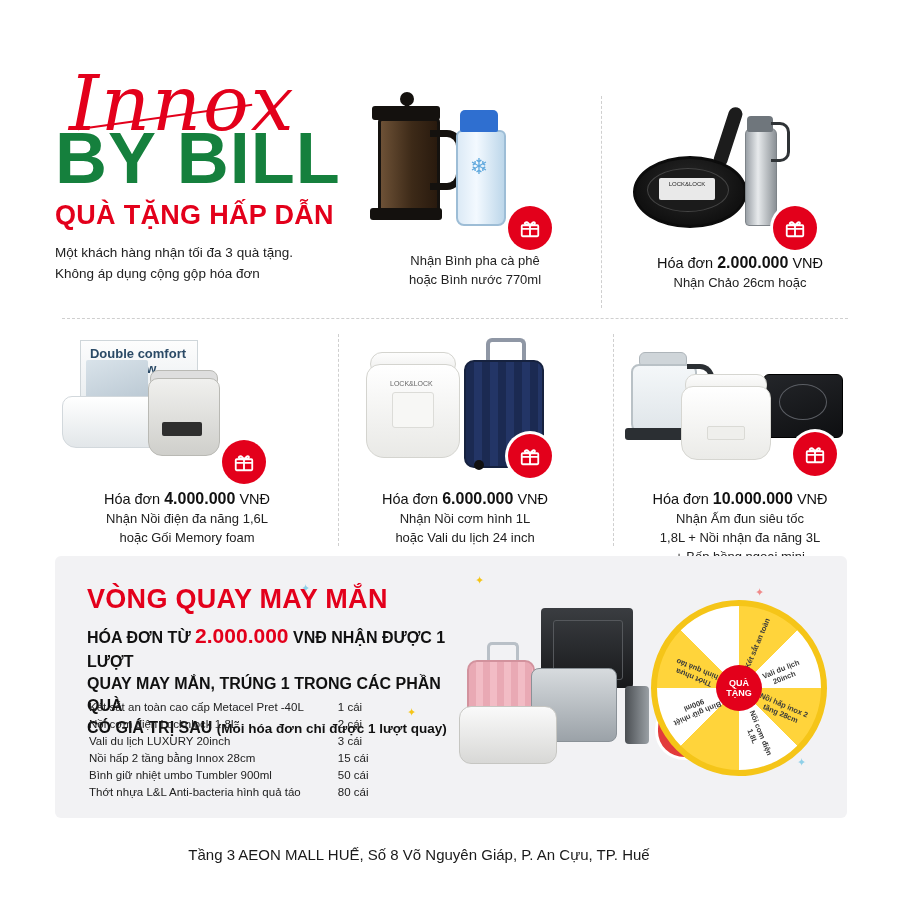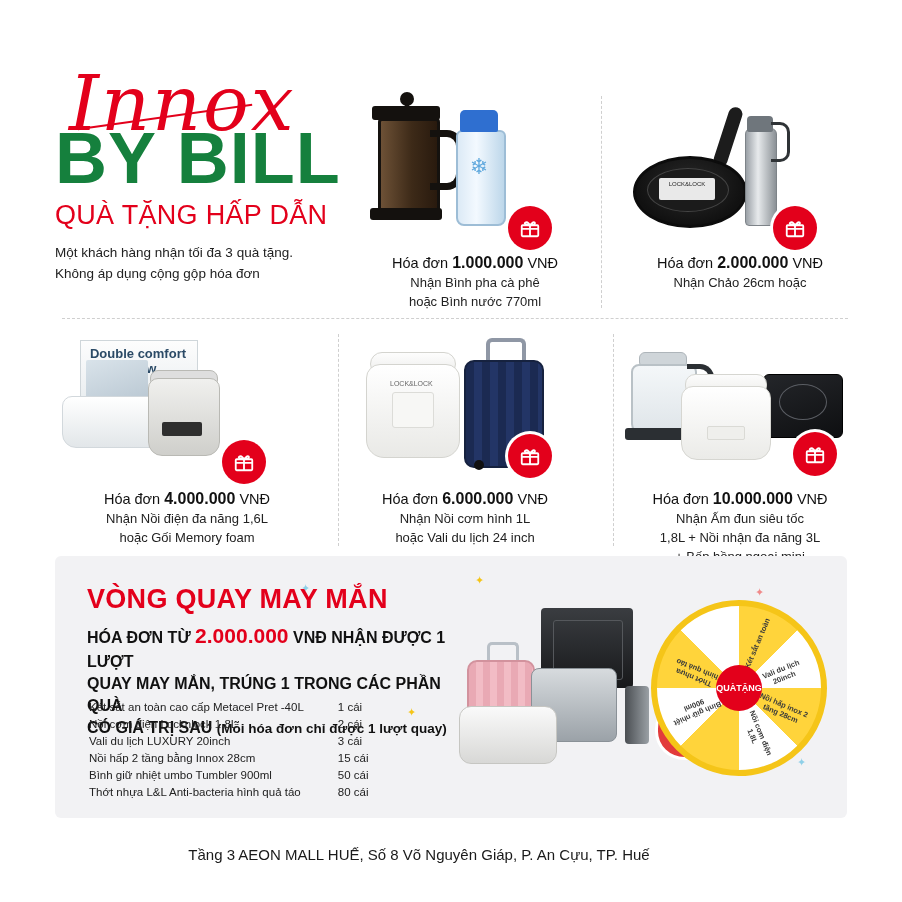--- a/index.html
+++ b/index.html
@@ -55,21 +55,21 @@
     font-weight: bold;
     letter-spacing: 1px;
     color: #15803d;
     line-height: 1;
     margin-top: -16px;
     position: relative;
     z-index: 2;
   }
   .qua-tang {
     font-size: 27px;
-    font-weight: normal;
+    font-weight: bold;
     color: #e3001b;
     letter-spacing: 0.3px;
     margin-top: 6px;
   }
   .hero-note {
     margin-top: 12px;
     font-size: 13.5px;
     line-height: 1.5;
     color: #222;
   }
@@ -361,21 +361,21 @@
       #ffd43b 270deg 315deg,
       #ffffff 315deg 360deg);
     border: 6px solid #f5c518;
     box-sizing: border-box;
     position: relative;
   }
   .wheel-hub {
     position: absolute; left: 50%; top: 50%; width: 46px; height: 46px;
     margin: -23px 0 0 -23px; border-radius: 50%;
     background: #e3001b; color: #fff; font-size: 9px; font-weight: bold;
-    display: flex; flex-direction: row; align-items: center; justify-content: center;
+    display: flex; flex-direction: column; align-items: center; justify-content: center;
     line-height: 1.15; text-align: center;
   }
   .wheel-seg-label {
     position: absolute; left: 50%; top: 50%;
     width: 74px; margin-left: 0; margin-top: -6px;
     font-size: 7.5px; font-weight: bold; color: #3a3a3a;
     transform-origin: 0 50%;
     text-align: center;
   }
   .wheel-seg-label span { display: inline-block; padding-left: 20px; }
@@ -466,25 +466,20 @@
       <div class="obj wb-body"></div>
       <div class="obj wb-cap"></div>
       <div class="obj wb-flower">❄</div>
       <div class="badge" style="left:148px; top:106px;">
         <svg viewBox="0 0 24 24" fill="none" stroke="#fff" stroke-width="2">
           <rect x="3" y="9" width="18" height="12" rx="1"></rect>
           <path d="M3 13h18M12 9v12"></path>
           <path d="M12 9S9.5 4.5 7 6s1.5 3 5 3c3.5 0 6.5-1.5 5-3s-5 3-5 3z"></path>
         </svg>
       </div>
-    </div>
-    <div class="cap-amount">
-      <span>Hóa đơn</span>
-      <b>1.000.000</b>
-      <span>VNĐ</span>
     </div>
     <div class="cap-lines">
       <div>Nhận Bình pha cà phê</div>
       <div>hoặc Bình nước 770ml</div>
     </div>
   </div>
 
   <div class="cell" style="left:625px; top:100px; width:230px;">
     <div class="art">
       <div class="obj pan-handle"></div>

